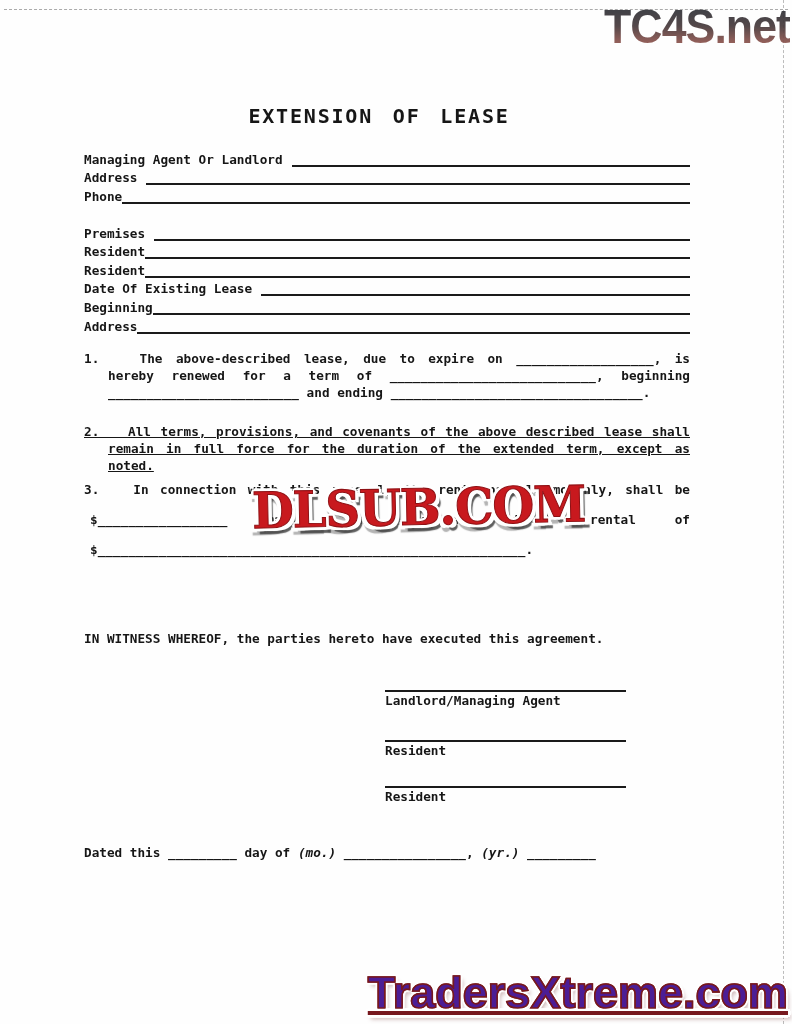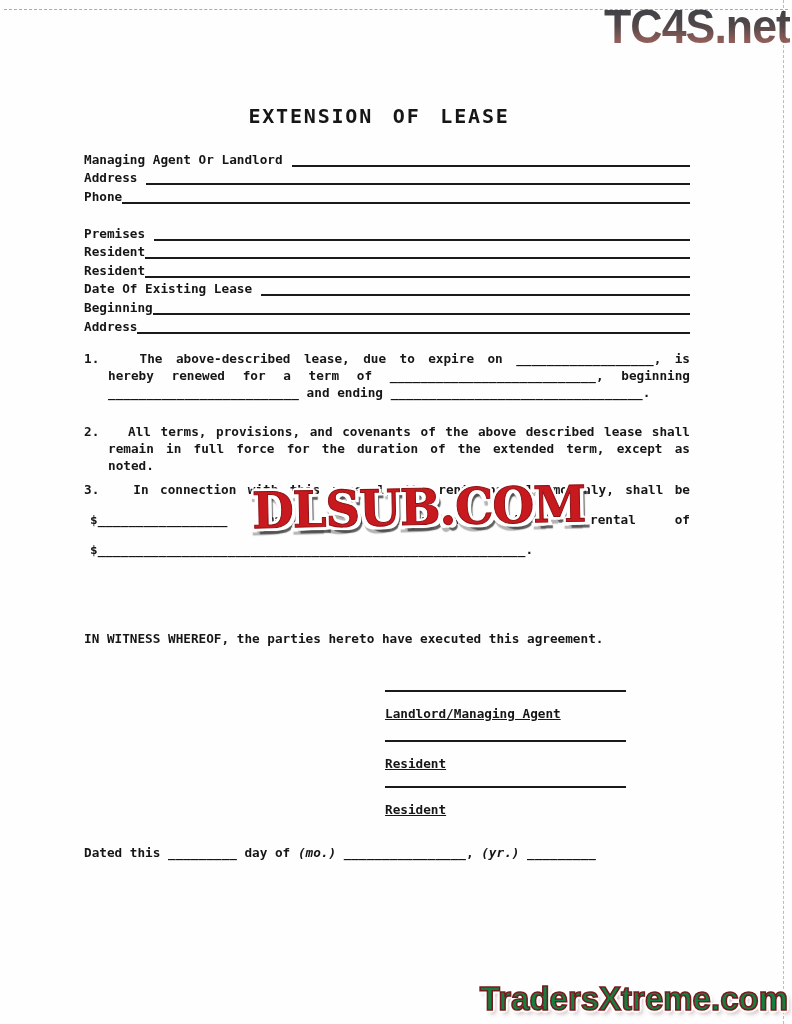--- a/index.html
+++ b/index.html
@@ -17,32 +17,32 @@
   }
 
   .fgroup { position:absolute; left:84px; width:606px; }
   .fg1 { top:148px; } .fg2 { top:222px; }
   .frow { display:flex; align-items:flex-end; height:18.6px; font-size:12.7px; }
   .frow .lbl { white-space:pre; line-height:15px; }
   .frow .ln { flex:1 1 auto; height:4px; border-bottom:2px solid #1a1a1a; }
   .gap8 { margin-left:9px; }
 
   .para { position:absolute; left:84px; width:606px; font-size:12.7px; line-height:16.8px; }
-  .p1 { top:351px; } .p2 { top:424px; } .p3 { top:482px; }
+  .p1 { top:351px; } .p2 { top:424px;text-decoration:underline; } .p3 { top:482px; }
   .pl { text-align:justify; text-align-last:justify; }
   .pl.left { text-align:left; text-align-last:left; }
   .ind { padding-left:24px; }
   .ind6 { padding-left:6px;margin-top:13px; }
 
   .witness { position:absolute; left:84px; top:631px; font-size:12.7px; }
 
   .sig { position:absolute; left:385px; width:241px; font-size:12.7px; }
   .s1 { top:690px; } .s2 { top:740px; } .s3 { top:786px; }
   .sig .sline { border-top:2px solid #1a1a1a; height:0; }
-  .sig .slab { margin-top:14px;text-decoration:underline; }
+  .sig .slab { margin-top:1px; }
 
   .dated { position:absolute; left:84px; top:845px; font-size:12.7px; white-space:pre; }
   .dated .it { font-style:italic; }
 
   .wm-top {
     position:absolute; top:3px; right:2px;
     font-family:"Liberation Sans", sans-serif; font-weight:700;
     font-size:48px; letter-spacing:-1px; line-height:1;
     transform:scaleX(.93); transform-origin:100% 0;
     background:linear-gradient(180deg,#333338 18%,#46393b 48%,#84504b 78%,#9a5a52 100%);
@@ -57,28 +57,29 @@
     color:#c8191e; -webkit-text-stroke:1px #8e1115;
     text-shadow:
       -3px 0 0 #fff, 3px 0 0 #fff, 0 -3px 0 #fff, 0 3px 0 #fff,
       -2px -2px 0 #fff, 2px -2px 0 #fff, -2px 2px 0 #fff, 2px 2px 0 #fff,
       -4px 3px 0 #fff, 4px 3px 0 #fff,
       5px 6px 1px rgba(55,55,55,.8), -2px 7px 1px rgba(90,90,90,.45);
   }
   .wm-bot {
     position:absolute; right:4px; bottom:9px;
     font-family:"Liberation Sans", sans-serif; font-weight:700;
-    font-size:33px; line-height:1; letter-spacing:0;
-    color:#15803d; -webkit-text-stroke:1.6px #77181e;
+    font-size:45px; line-height:1; letter-spacing:0;
+    color:#4c1d95; -webkit-text-stroke:1.6px #77181e;
     text-shadow:
       -2px -2px 0 rgba(255,255,255,.95), 2px -2px 0 rgba(255,255,255,.95),
       -2px 2px 0 rgba(255,255,255,.95), 2px 2px 0 rgba(255,255,255,.95),
       0 -3px 1px rgba(255,255,255,.9), 0 3px 1px rgba(255,255,255,.9),
       -3px 0 1px rgba(255,255,255,.9), 3px 0 1px rgba(255,255,255,.9),
       3px 4px 4px rgba(100,30,30,.35);
+    text-decoration: underline;
   }
 </style>
 </head>
 <body>
 
 <div class="page">
 
   <div class="edge-top"></div>
   <div class="edge-right"></div>
 

